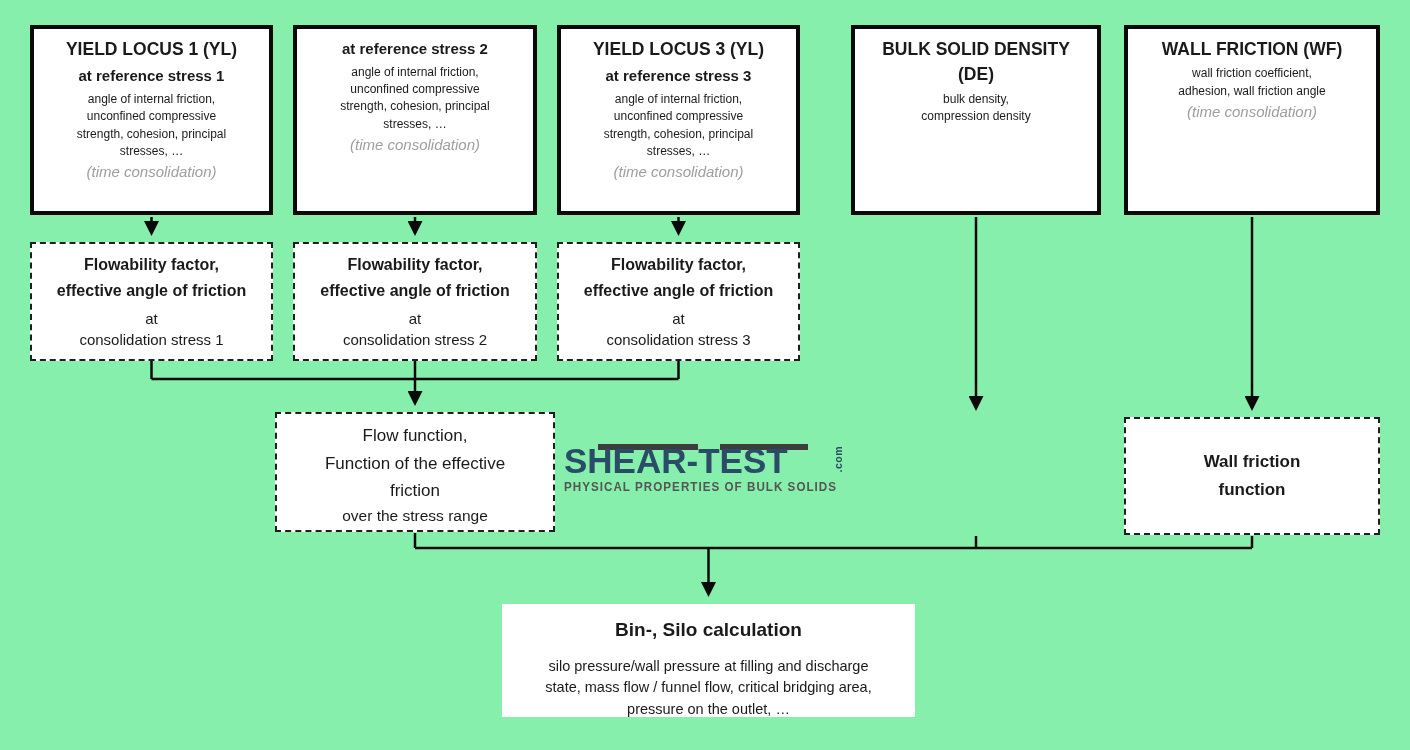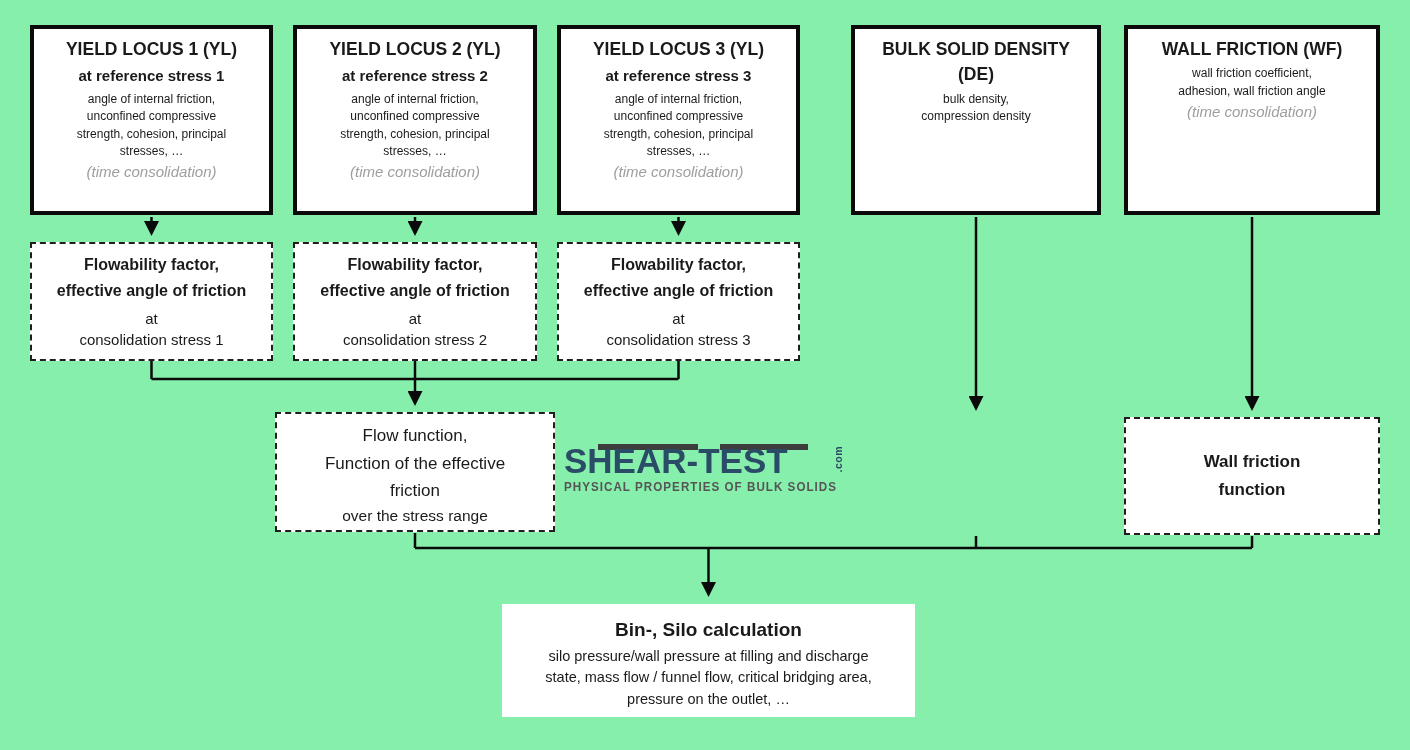--- a/index.html
+++ b/index.html
@@ -20,21 +20,21 @@
   .t2{font-size:15px;font-weight:bold;line-height:1.5;margin-top:3px;}
   .body{font-size:12px;line-height:1.45;margin-top:3px;}
   .note{font-size:15px;font-style:italic;color:#9e9e9e;line-height:1.4;margin-top:1px;}
   .ff-head{font-size:16px;font-weight:bold;line-height:1.6;margin-top:4px;}
   .ff-sub{font-size:15px;line-height:1.45;margin-bottom:4px;}
   .fn-head{font-size:17px;font-weight:normal;line-height:1.62;margin-top:4px;}
   .fn-sub{font-size:15.5px;line-height:1.4;margin-bottom:5px;text-align:right;}
   .center-box{justify-content:center;}
   .fnc{font-size:17px;font-weight:bold;line-height:1.65;}
   .silo-head{font-size:19px;font-weight:bold;line-height:1.4;margin-top:7px;}
-  .silo-body{font-size:14.5px;line-height:1.5;margin-top:2px;}
+  .silo-body{font-size:14.5px;line-height:1.5;margin-top:12px;}
   .spread{justify-content:space-between;}
   
   .logo{position:absolute;left:564px;top:443px;width:282px;height:52px;}
   .logo-main{position:relative;height:36px;}
   .logo-text{
     position:absolute;left:0;top:1px;font-size:35px;font-weight:bold;color:#2b4c66;
     letter-spacing:0px;transform:scaleY(0.98);transform-origin:left top;line-height:1;
   }
   .logo-bar{position:absolute;height:6px;background:#3d3d3d;top:1px;}
   .bar1{left:34px;width:100px;}
@@ -77,21 +77,20 @@
     <div class="t1 pre">YIELD LOCUS 1 (YL)</div>
     <div class="t2">at reference stress 1</div>
     <div class="body pre">angle of internal friction,
 unconfined compressive
 strength, cohesion, principal
 stresses, …</div>
     <div class="note">(time consolidation)</div>
   </div>
 
   <div class="box solid" style="left:293px;top:25px;width:244px;height:190px">
-    <div class="t1 pre">YIELD LOCUS 2 (YL)</div>
     <div class="t2">at reference stress 2</div>
     <div class="body pre">angle of internal friction,
 unconfined compressive
 strength, cohesion, principal
 stresses, …</div>
     <div class="note">(time consolidation)</div>
   </div>
 
   <div class="box solid" style="left:557px;top:25px;width:243px;height:190px">
     <div class="t1 pre">YIELD LOCUS 3 (YL)</div>

